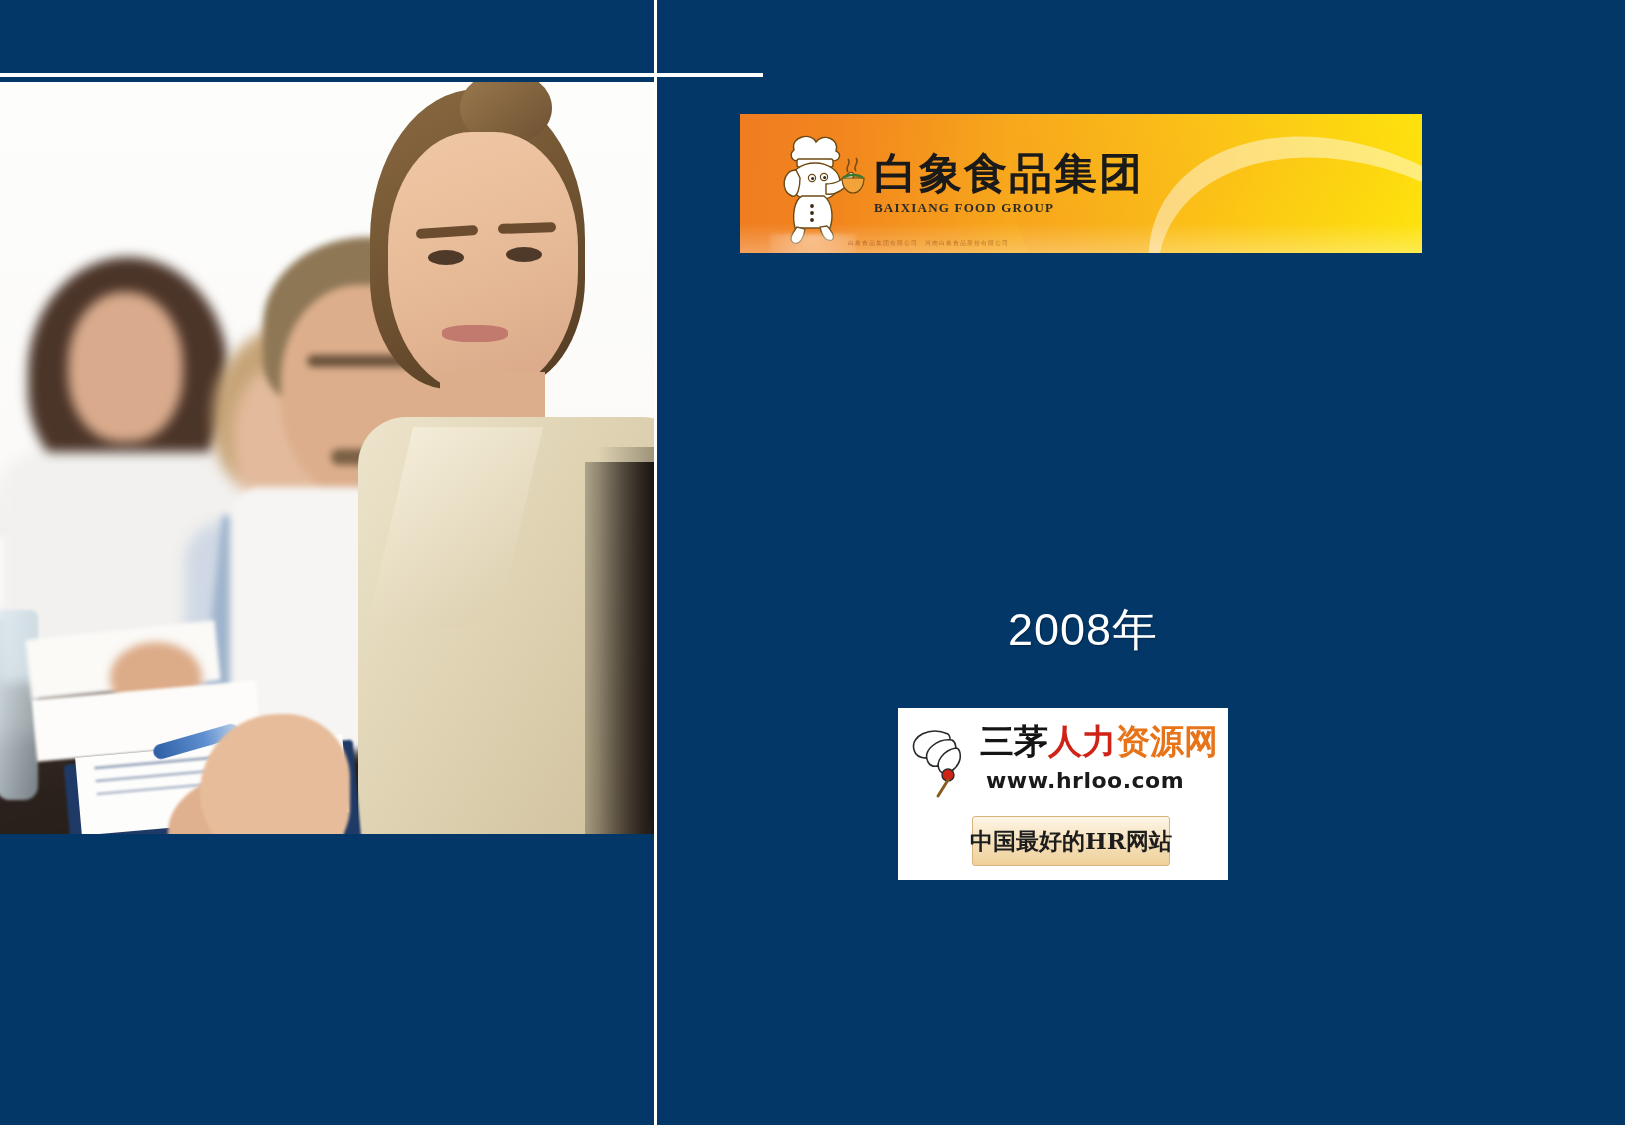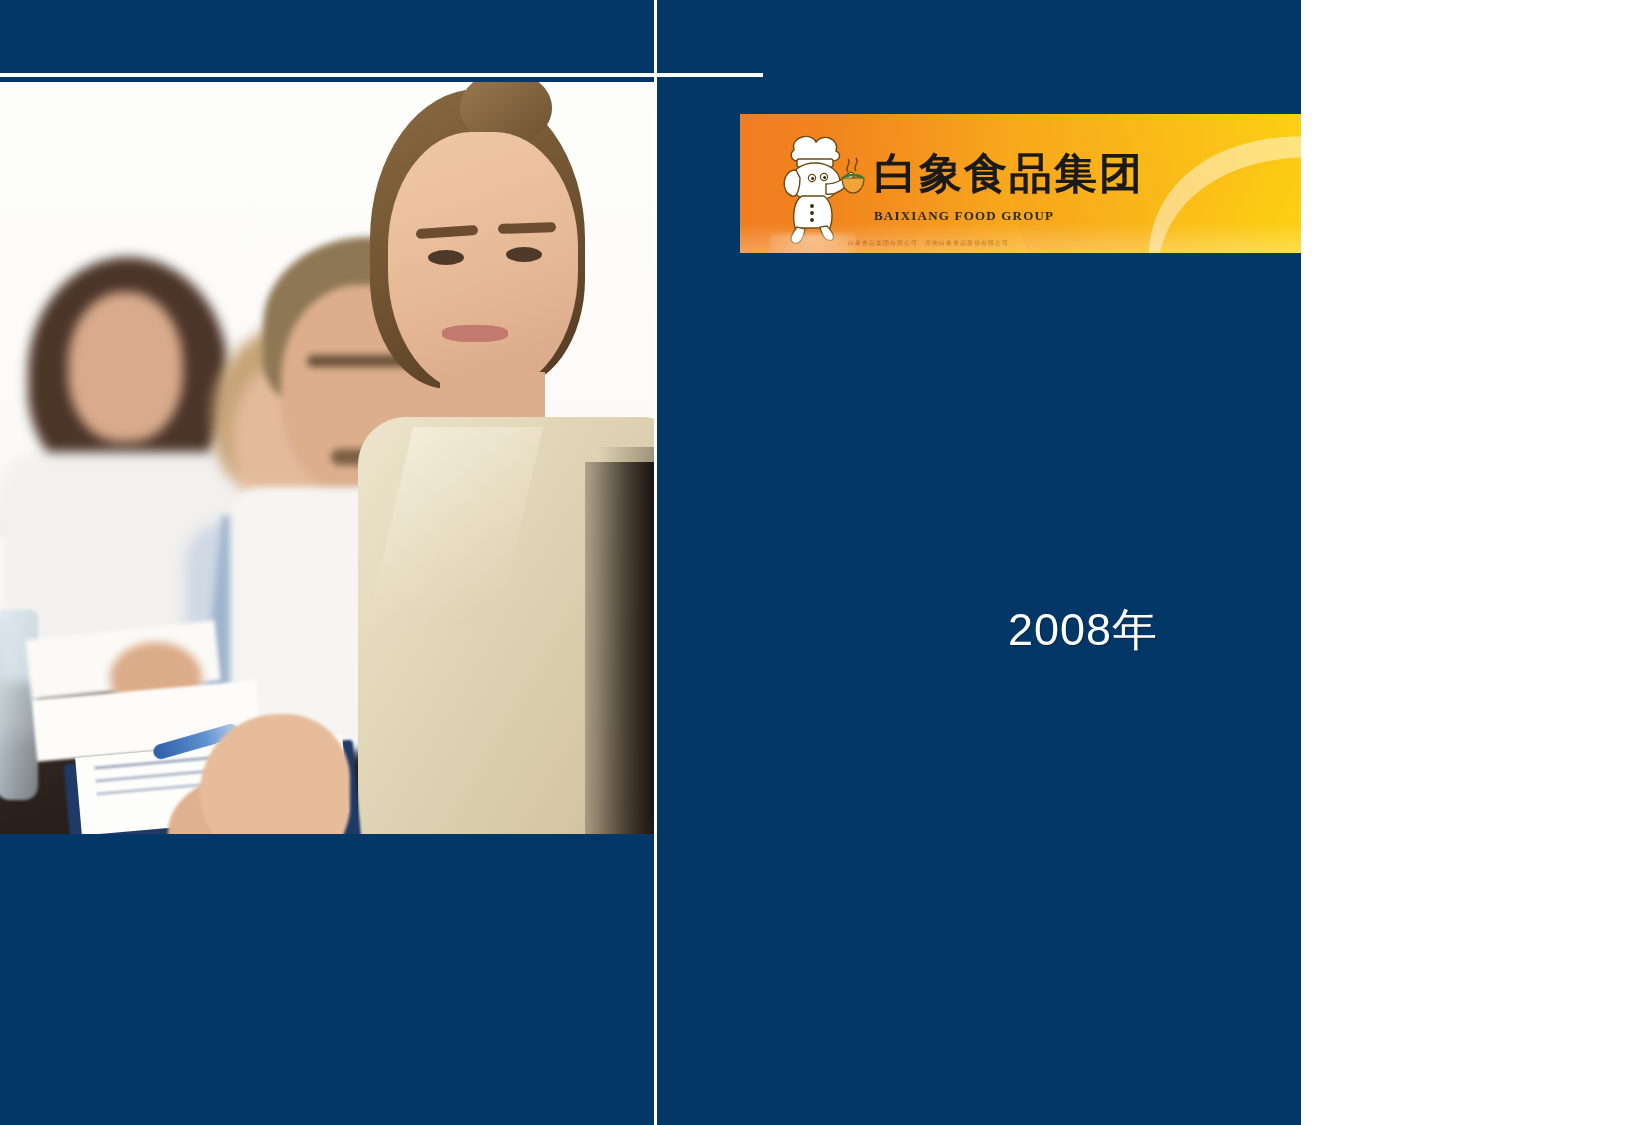--- a/index.html
+++ b/index.html
@@ -2,21 +2,21 @@
 <html><head>
 <meta charset="utf-8">
 <style>
   html, body {
     margin: 0;
     padding: 0;
     background: #ffffff;
   }
   .slide {
     position: relative;
-    width: 1301px;
+    width: 1625px;
     height: 1125px;
     background: #023768;
     overflow: hidden;
     font-family: "Liberation Sans", sans-serif;
   }
 
   
   .rule-vertical {
     position: absolute;
     left: 654px;
@@ -460,21 +460,21 @@
   }
   .brand-cn {
     font-family: "DejaVu Sans", sans-serif;
     font-size: 43px;
     font-weight: bold;
     color: #1a1a1a;
     letter-spacing: 2px;
     white-space: nowrap;
   }
   .brand-en {
-    margin-top: 14px;
+    margin-top: 6px;
     font-family: "Liberation Serif", serif;
     font-size: 13px;
     font-weight: bold;
     letter-spacing: 1.2px;
     color: #2a2a2a;
     white-space: nowrap;
   }
   .mascot-reflection {
     position: absolute;
     left: 30px;
@@ -693,14 +693,32 @@
 
     <div class="reflection"></div>
     <div class="tiny-text">白象食品集团有限公司　河南白象食品股份有限公司</div>
   </div>
 
   <div class="title">
   </div>
 
   <div class="year">2008年</div>
 
+  <div class="hr-card">
+    <div class="hr-logo-row">
+      <svg class="butterfly" viewBox="0 0 72 74">
+        <path d="M40 8 C22 0 2 10 6 24 C9 35 26 34 36 26 C42 21 44 12 40 8 Z" fill="#ffffff" stroke="#2a2a2a" stroke-width="1.6"></path>
+        <path d="M44 14 C30 12 14 24 20 36 C25 45 40 38 46 28 C49 23 48 16 44 14 Z" fill="#ffffff" stroke="#2a2a2a" stroke-width="1.6"></path>
+        <path d="M48 22 C36 24 26 36 32 45 C38 52 50 42 52 33 C53 27 51 22 48 22 Z" fill="#ffffff" stroke="#2a2a2a" stroke-width="1.6"></path>
+        <circle cx="40" cy="49" r="6" fill="#cf2318" stroke="#2a2a2a" stroke-width="1.4"></circle>
+        <path d="M40 54 L30 70" stroke="#8a5a20" stroke-width="3" stroke-linecap="round"></path>
+      </svg>
+      <div class="hr-wordmark">
+        <span class="hr-word-dark">三茅</span><span class="hr-word-red">人力</span><span class="hr-word-orange">资源网</span>
+      </div>
+      <div class="hr-url">www.hrloo.com</div>
+    </div>
+    <div class="hr-button">
+      <span>中国最好的HR网站</span>
+    </div>
+  </div>
 
 </div>
 
 </body></html>

